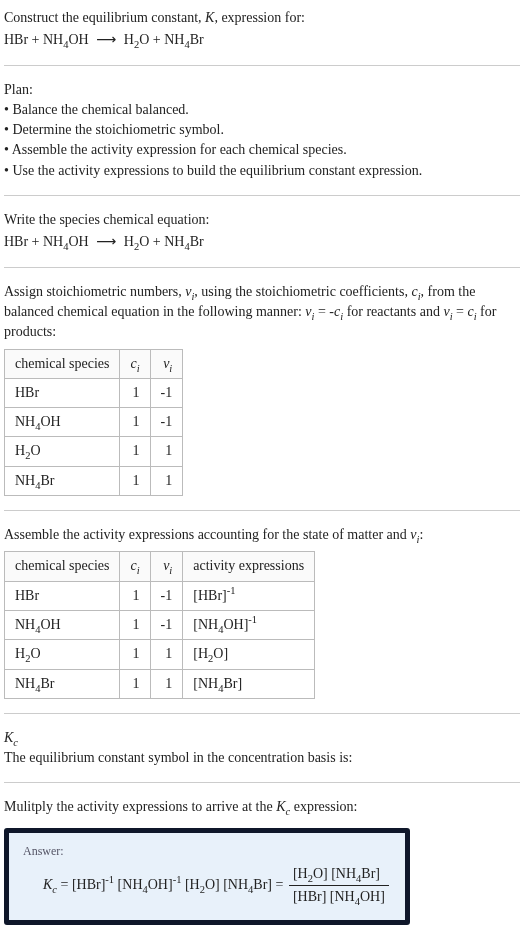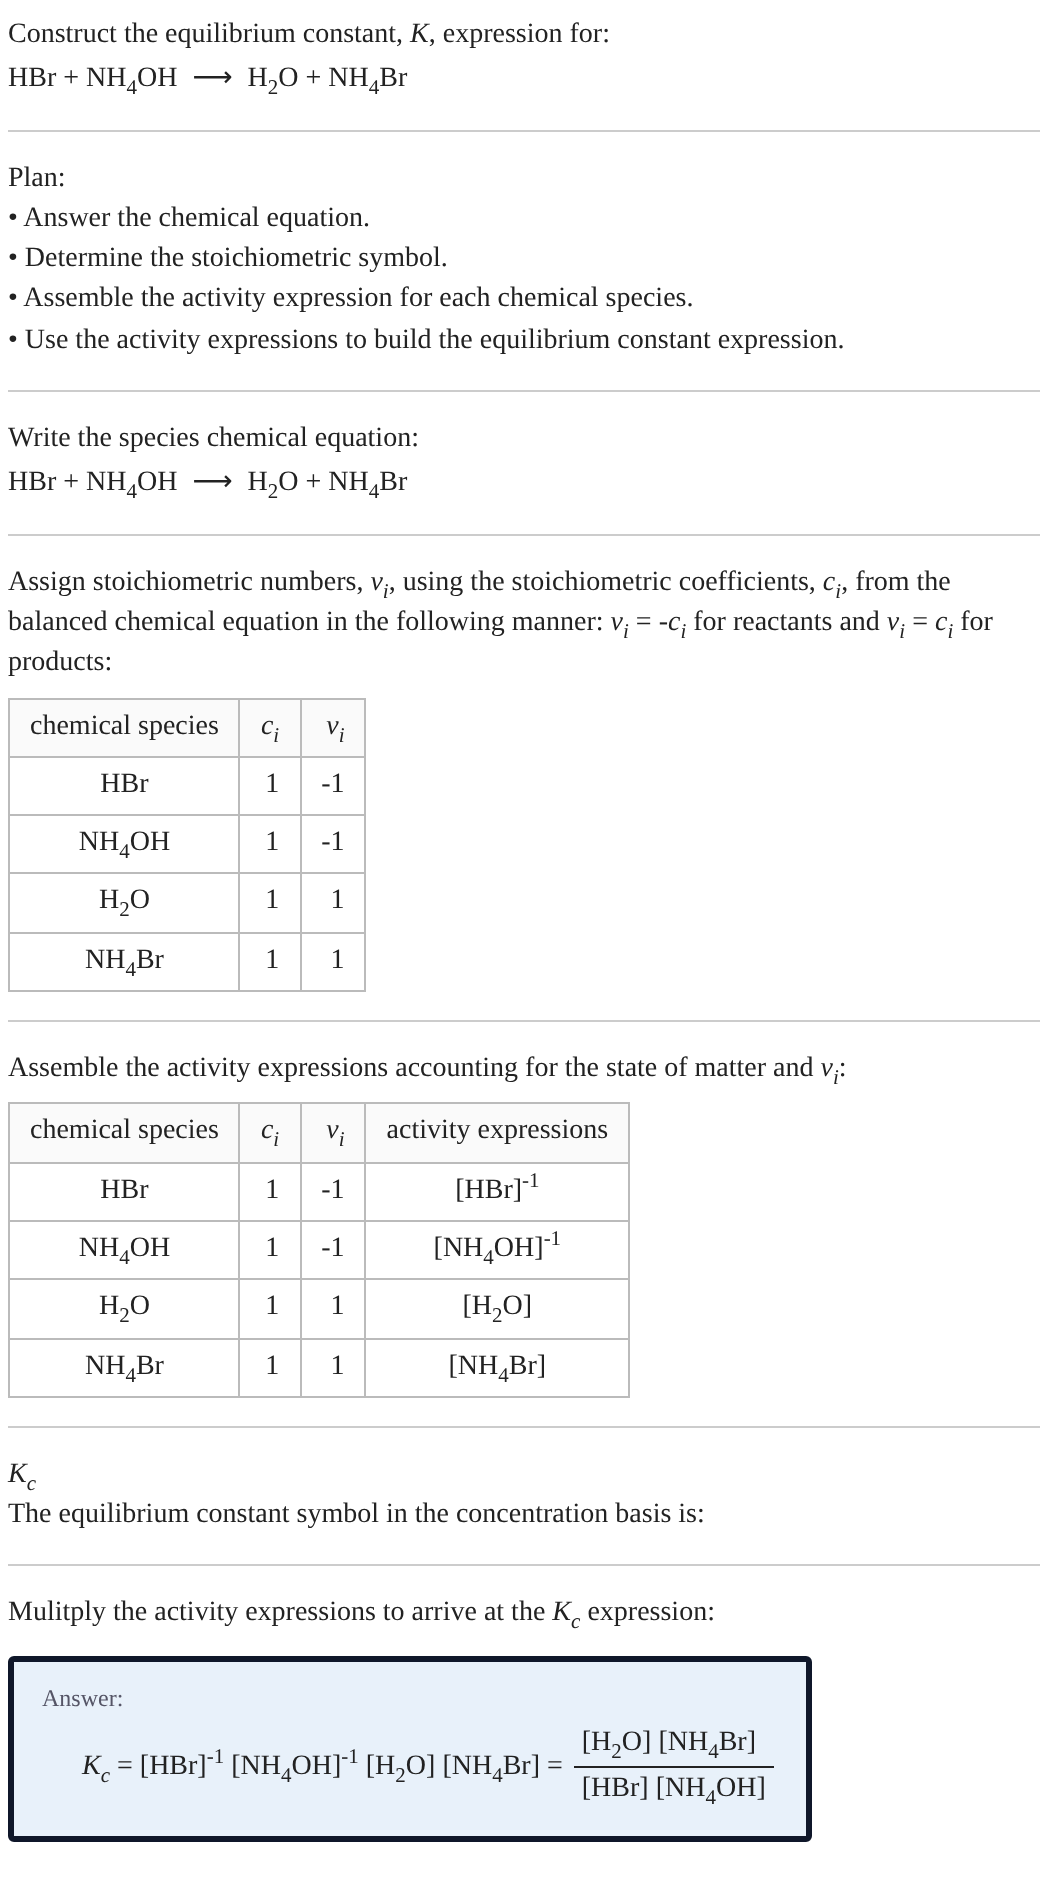--- a/index.html
+++ b/index.html
@@ -33,36 +33,36 @@
       line-height: 0;
     }
     table.stoich {
       border-collapse: collapse;
       margin-top: 6px;
       margin-bottom: 4px;
     }
     table.stoich th, table.stoich td {
       border: 1px solid #bbb;
       padding: 4px 10px;
-      text-align: center;
+      text-align: left;
       font-weight: normal;
       background: #fff;
     }
     table.stoich th {
       background: #fafafa;
     }
     table.stoich td.center, table.stoich th.center {
       text-align: right;
     }
     .italic {
       font-style: italic;
     }
     .answer-box {
       background: #e8f1fa;
-      border: 3px solid #0f172a;
+      border: 5px solid #0f172a;
       border-radius: 3px;
       padding: 10px 14px 12px 14px;
       margin-top: 6px;
       display: inline-block;
       max-width: 100%;
     }
     .answer-label {
       font-size: 12px;
       color: #556;
       margin-bottom: 4px;
@@ -102,21 +102,21 @@
   <div class="equation">
     HBr + NH<sub>4</sub>OH <span class="arrow">⟶</span> H<sub>2</sub>O + NH<sub>4</sub>Br
   </div>
 </div>
 
 <hr>
 
 
 <div class="section">
   <div>Plan:</div>
-  <div>• Answer the chemical equation.</div>
+  <div>• Balance the chemical balanced.</div>
   <div>• Determine the stoichiometric symbol.</div>
   <div>• Assemble the activity expression for each chemical species.</div>
   <div>• Use the activity expressions to build the equilibrium constant expression.</div>
 </div>
 
 <hr>
 
 
 <div class="section">
   <div>Write the species chemical equation:</div>

